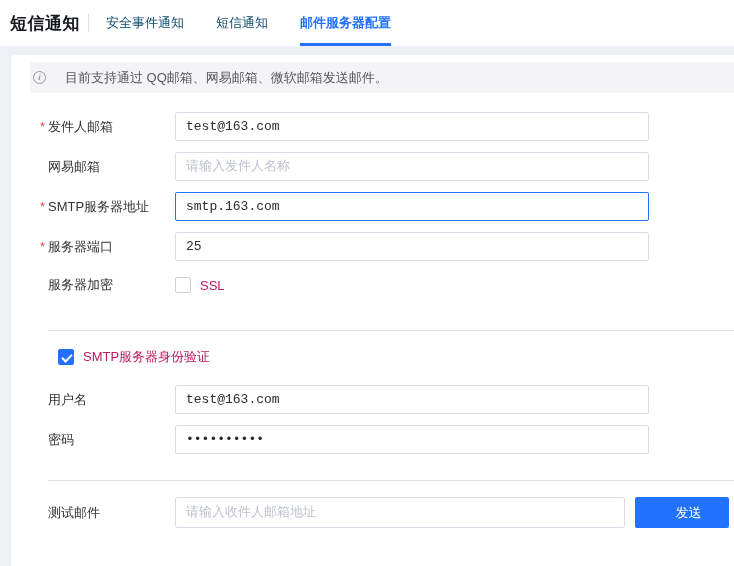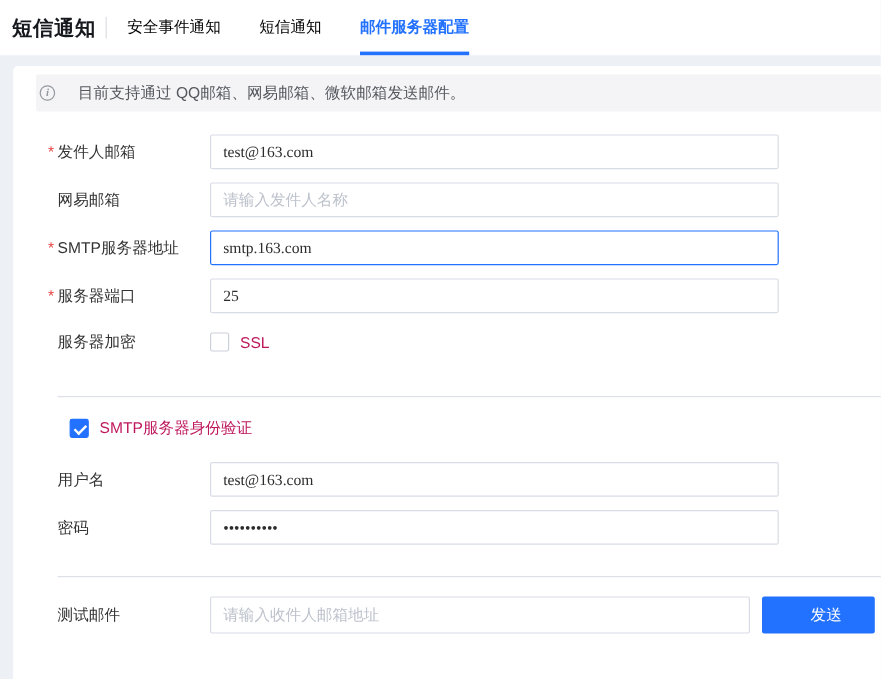--- a/index.html
+++ b/index.html
@@ -19,21 +19,21 @@
     background:#fff; display:flex; align-items:center;
   }
   .page-title {
     margin-left:10px; font-size:17px; font-weight:bold; color:#15181d;
     letter-spacing:0.5px;
   }
   .hdr-divider { width:1px; height:18px; background:#dcdee2; margin-left:8px; flex:none; }
   .tabs { display:flex; height:46px; margin-left:1px; }
   .tab {
     position:relative; padding:0 16px; display:flex; align-items:center;
-    color:#000000; cursor:pointer; font-size:13px;
+    color:#0c4a6e; cursor:pointer; font-size:13px;
   }
   .tab.active { color:#2271ff; font-weight:bold; }
   .tab.active::after {
     content:""; position:absolute; left:16px; right:16px; bottom:0;
     height:3px; background:#2271ff;
   }
 
   
   .card {
     position:absolute; top:55px; left:11px; width:745px; height:520px;
@@ -56,21 +56,21 @@
 
   
   .form { padding-top:19px; }
   .frow { display:flex; align-items:center; margin:0 0 11px 29px; height:29px; }
   .frow.cb-row { height:26px; margin-bottom:0; }
   .flabel { width:135px; flex:none; display:flex; align-items:center; color:#333; }
   .req { width:8px; flex:none; color:#e54545; font-size:13px; }
   .input {
     width:474px; height:29px; border:1px solid #d8dce5; border-radius:2px;
     padding:0 10px; font-size:13px; color:#2c2c2c; background:#fff; outline:none;
-    font-family:Liberation Serif, serif;
+    font-family:Liberation Mono, monospace;
   }
   .input.focused { border-color:#2271ff; }
   .input::placeholder { color:#bdc2cc; opacity:1; }
   .input.test { width:450px; height:31px; }
 
   .cb {
     width:16px; height:16px; flex:none; border:1px solid #ccd0d9; border-radius:2px;
     background:#fff; position:relative; cursor:pointer;
   }
   .cb.checked { background:#2271ff; border-color:#2271ff; }

